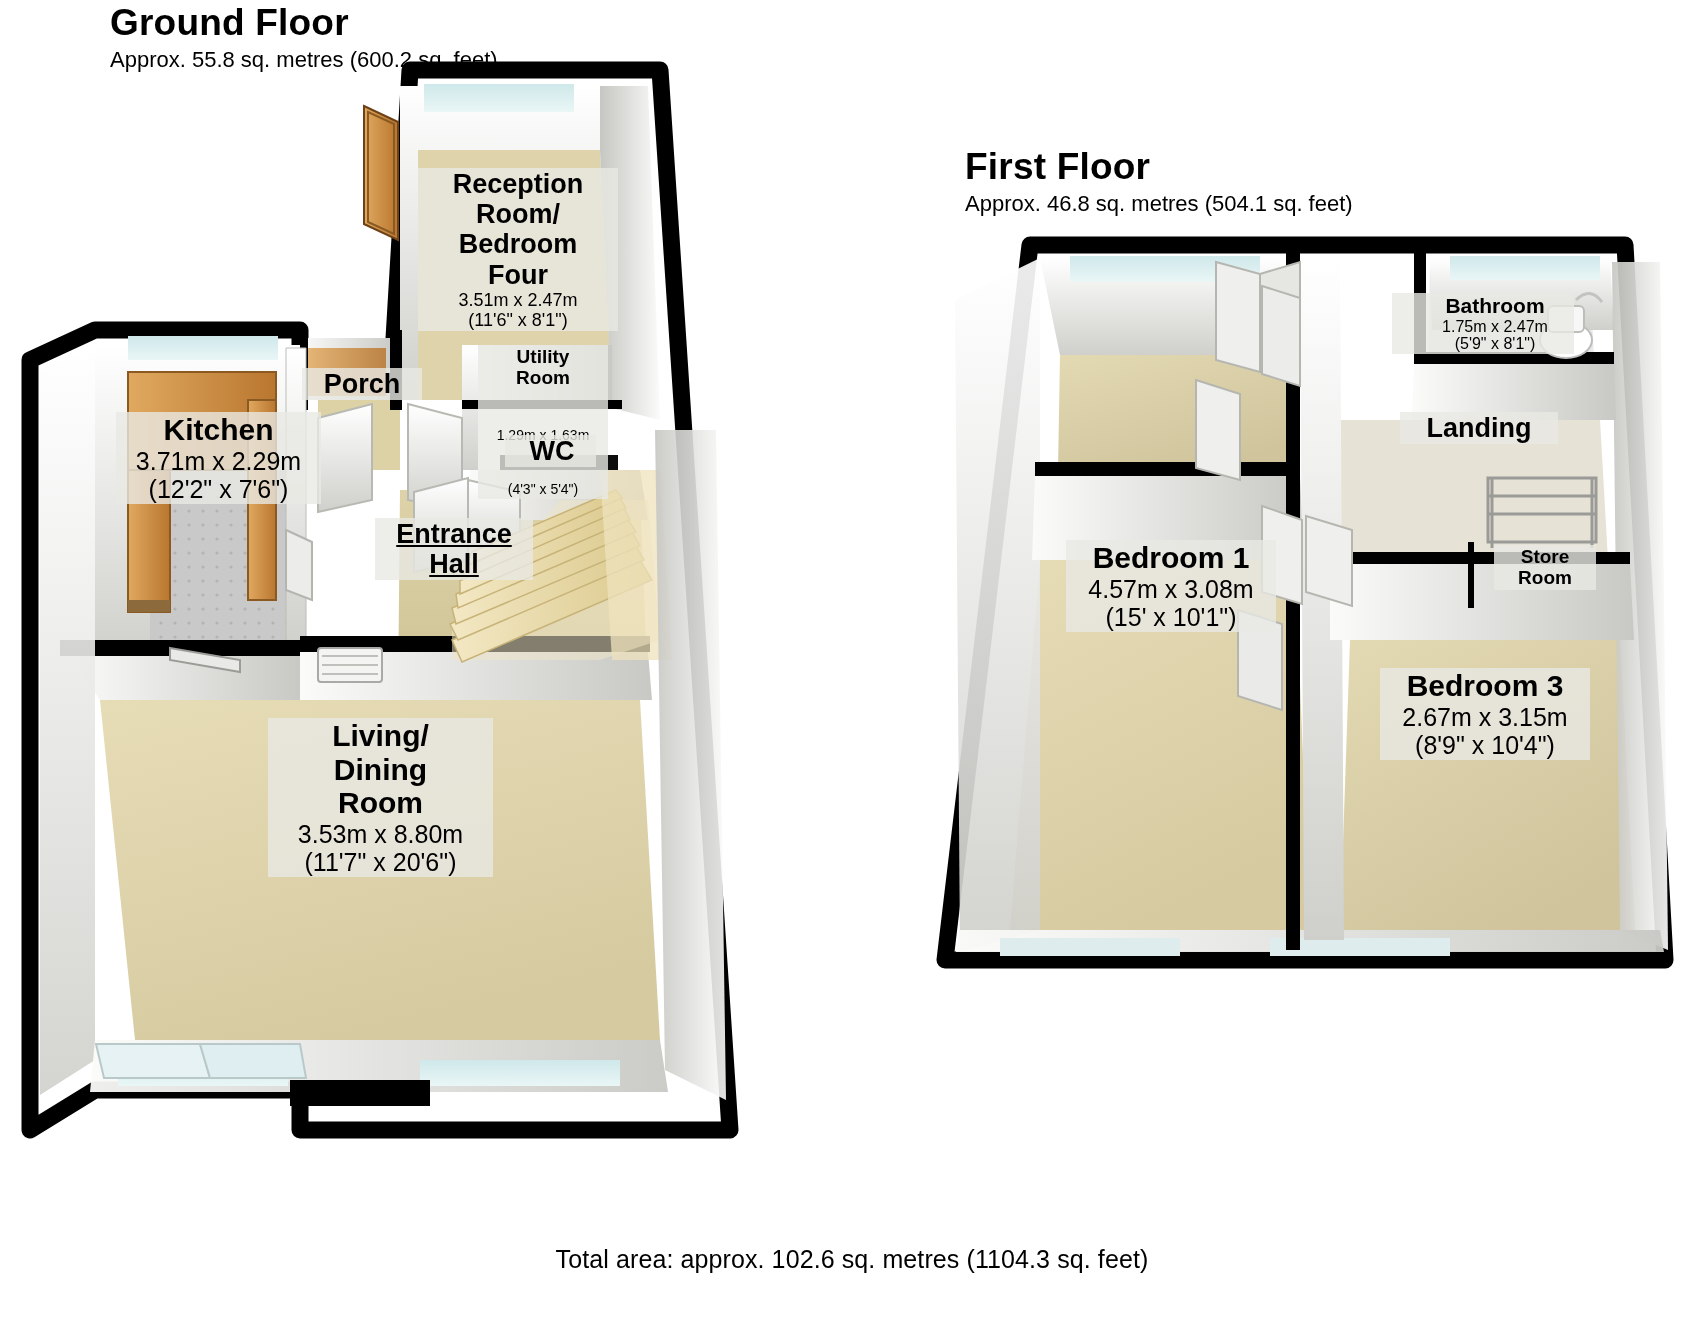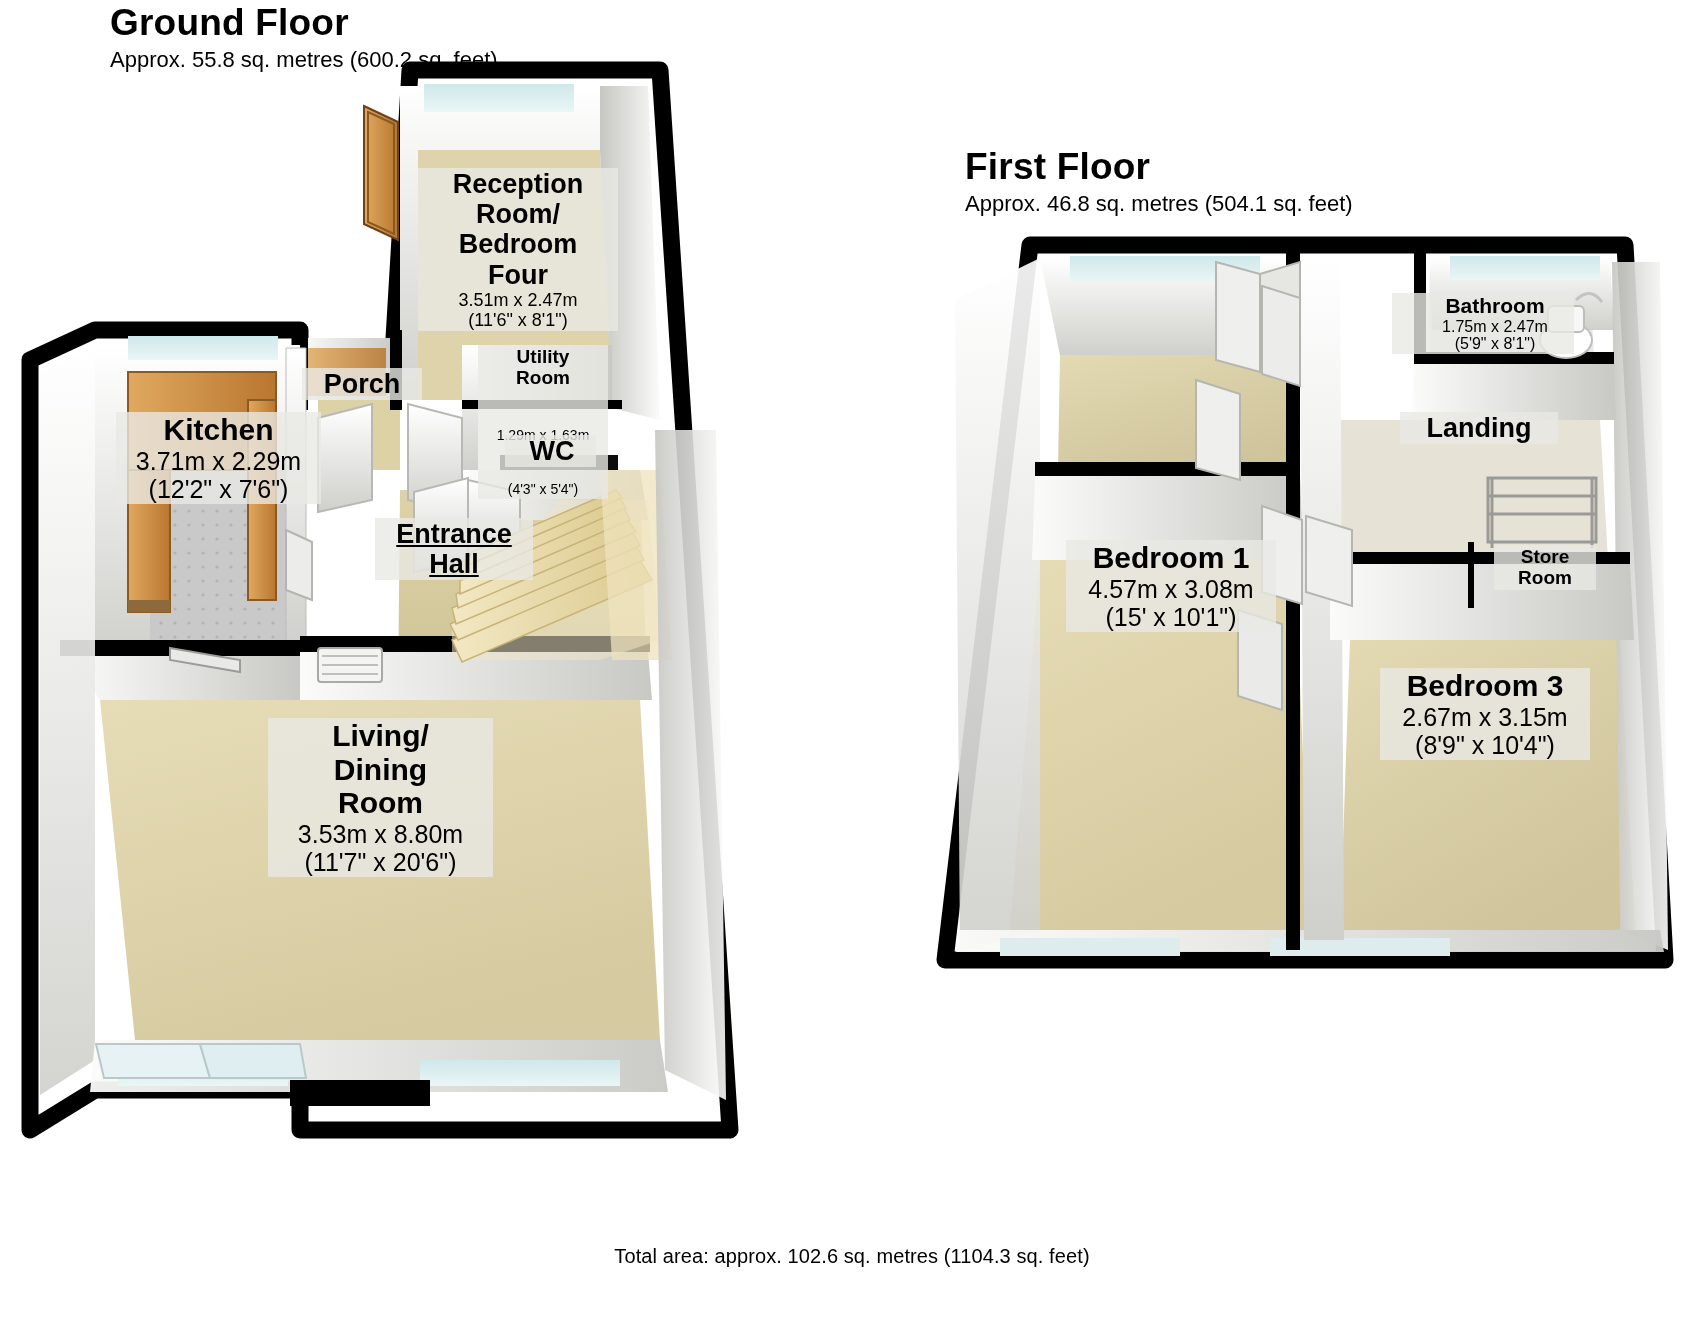--- a/index.html
+++ b/index.html
@@ -11,21 +11,21 @@
 
   
   .floor-title{position:absolute;text-align:left;}
   .floor-title .ttl{font-size:37px;font-weight:bold;letter-spacing:0.2px;line-height:1.05;}
   .floor-title .sub{font-size:22px;font-weight:normal;margin-top:5px;line-height:1.1;}
 
   #gf-title{left:110px;top:4px;width:670px;}
   #ff-title{left:965px;top:148px;width:560px;}
 
   .total-area{position:absolute;left:0;top:1245px;width:1704px;text-align:center;
-              font-size:20px;letter-spacing:0.1px;}
+              font-size:25px;letter-spacing:0.1px;}
 
   
   .rlabel{position:absolute;text-align:center;line-height:1.12;
           background:rgba(232,232,228,0.80);padding:1px 5px;}
   .rlabel .nm{font-weight:bold;display:block;}
   .rlabel .dm{display:block;}
   .rlabel.big .nm{font-size:30px;}
   .rlabel.big .dm{font-size:25px;}
   .rlabel.mid .nm{font-size:27px;}
   .rlabel.mid .dm{font-size:18px;}

